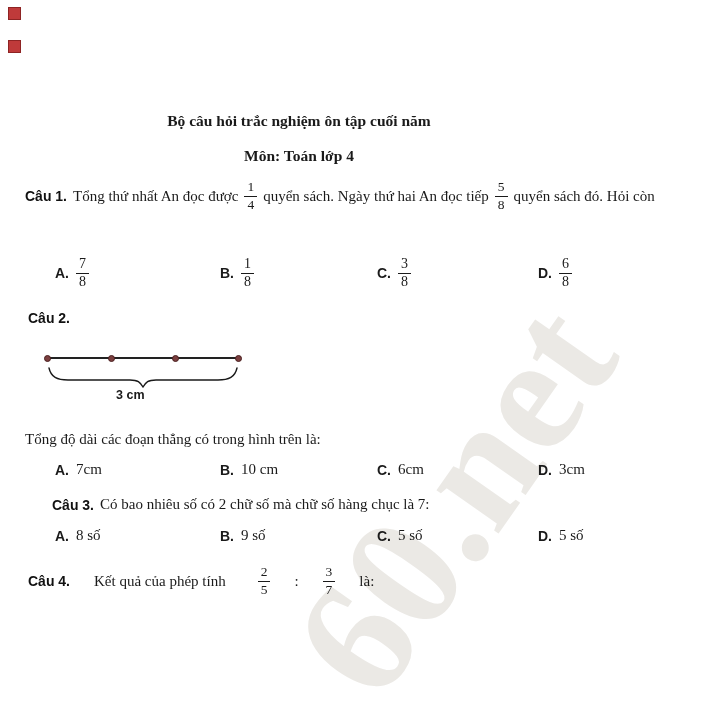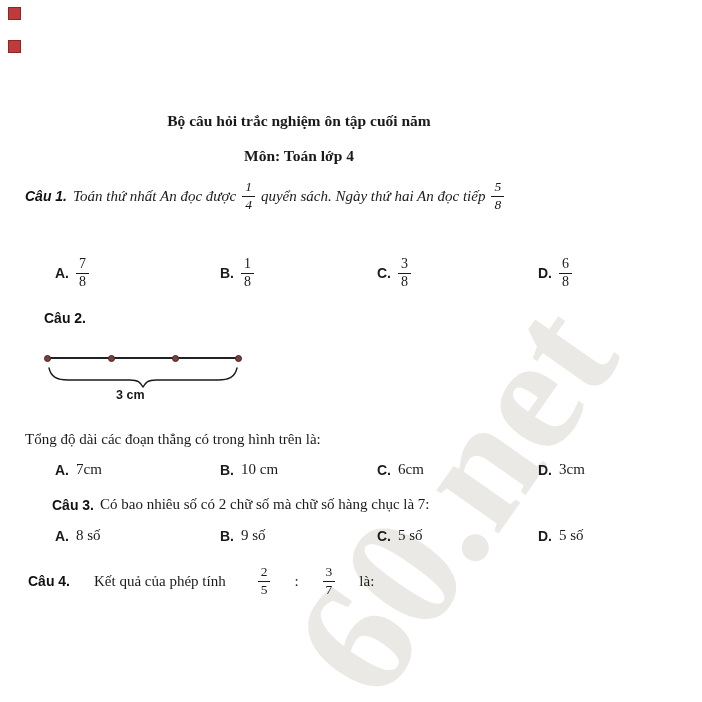--- a/index.html
+++ b/index.html
@@ -40,32 +40,33 @@
 <div class="page">
 
   <div class="watermark" style="color: rgb(235, 233, 229);">60.net</div>
 
   <div class="marker" style="left: 8px; top: 7px; background: rgb(191, 58, 58); border: 1px solid rgb(142, 36, 36);"></div>
   <div class="marker" style="left: 8px; top: 40px; background: rgb(191, 58, 58); border: 1px solid rgb(142, 36, 36);"></div>
 
   <div class="layer title" style="top:112px;">Bộ câu hỏi trắc nghiệm ôn tập cuối năm</div>
   <div class="layer subtitle" style="top:147px;">Môn: Toán lớp 4</div>
 
-  <div class="layer inlineflow" style="left:25px;top:175px;height:42px;font-style:italic;">
+  <div class="layer inlineflow" style="left:25px;top:175px;height:42px;">
     <span class="qlabel">Câu 1.</span>
-    <span class="serif">Toán thứ nhất An đọc được</span>
+    <span class="serif">Tổng thứ nhất An đọc được</span>
     <span class="frac">
       <span class="num">1</span>
       <span class="den">4</span>
     </span>
     <span class="serif">quyển sách. Ngày thứ hai An đọc tiếp</span>
     <span class="frac">
       <span class="num">5</span>
       <span class="den">8</span>
     </span>
+    <span class="serif">quyển sách đó. Hỏi còn</span>
   </div>
 
   <div class="opt layer" style="left:55px;top:252px;height:42px;">
     <span class="optletter">A.</span>
     <span class="frac" style="font-size:14px;">
       <span class="num">7</span>
       <span class="den">8</span>
     </span>
   </div>
   <div class="opt layer" style="left:220px;top:252px;height:42px;">
@@ -83,21 +84,21 @@
     </span>
   </div>
   <div class="opt layer" style="left:538px;top:252px;height:42px;">
     <span class="optletter">D.</span>
     <span class="frac" style="font-size:14px;">
       <span class="num">6</span>
       <span class="den">8</span>
     </span>
   </div>
 
-  <div class="layer qlabel" style="left:44px;top:310px;">Câu 2.</div>
+  <div class="layer qlabel" style="left:28px;top:310px;">Câu 2.</div>
 
   <div>
     <div class="fig-line"></div>
     <div class="dot" style="left: 44px; background: rgb(123, 63, 63);"></div>
     <div class="dot" style="left: 108px; background: rgb(123, 63, 63);"></div>
     <div class="dot" style="left: 172px; background: rgb(123, 63, 63);"></div>
     <div class="dot" style="left: 235px; background: rgb(123, 63, 63);"></div>
     <svg class="brace" width="194" height="24" viewBox="0 0 194 24">
       <path d="M3,2 C5,11 11,14 22,14 L84,14 C92,14 94,16 97,21 C100,16 102,14 110,14 L172,14 C183,14 189,11 191,2" fill="none" stroke="#1a1a1a" stroke-width="1.4" stroke-linecap="round"></path>
     </svg>

